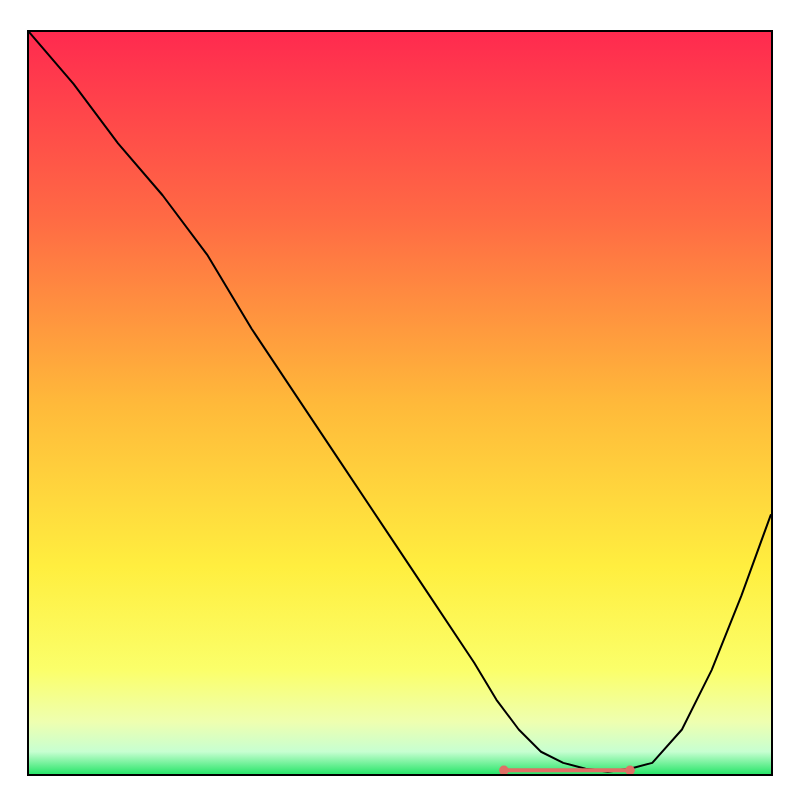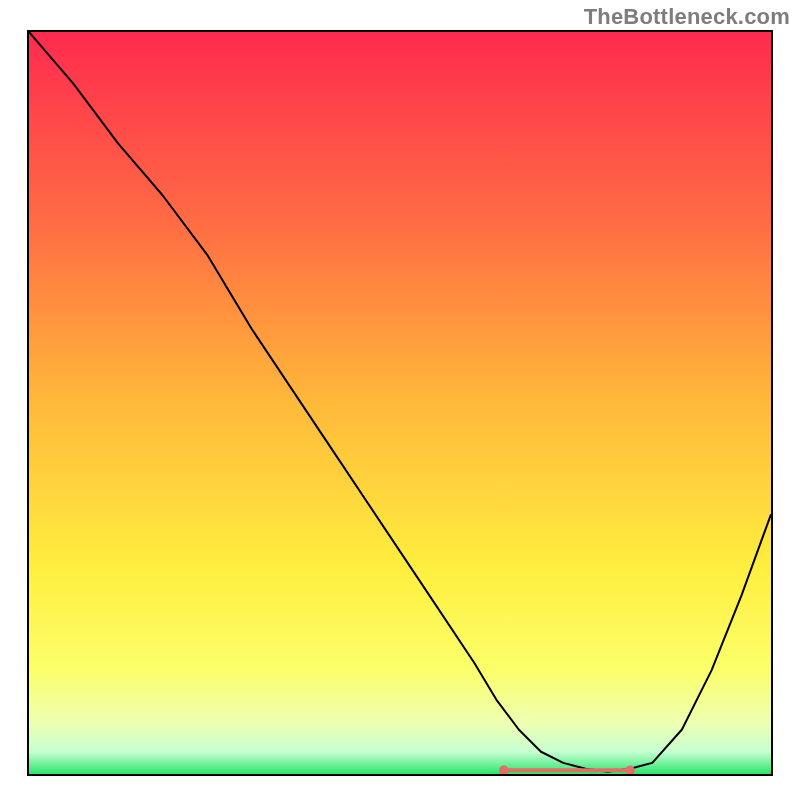--- a/index.html
+++ b/index.html
@@ -39,21 +39,20 @@
   .plot-frame svg {
     display: block;
     width: 100%;
     height: 100%;
   }
 </style>
 </head>
 <body>
 
 <div class="stage">
-  <div class="watermark">TheBottleneck.com</div>
 
   <div class="plot-frame">
     <svg id="chart-svg" viewBox="0 0 100 100" preserveAspectRatio="none">
       <defs>
         <linearGradient id="bg-grad" x1="0" y1="0" x2="0" y2="1">
             <stop offset="0%" stop-color="#ff2a4f"></stop>
             <stop offset="25%" stop-color="#ff6a44"></stop>
             <stop offset="50%" stop-color="#ffb93a"></stop>
             <stop offset="72%" stop-color="#ffee3f"></stop>
             <stop offset="86%" stop-color="#fbff6a"></stop>

